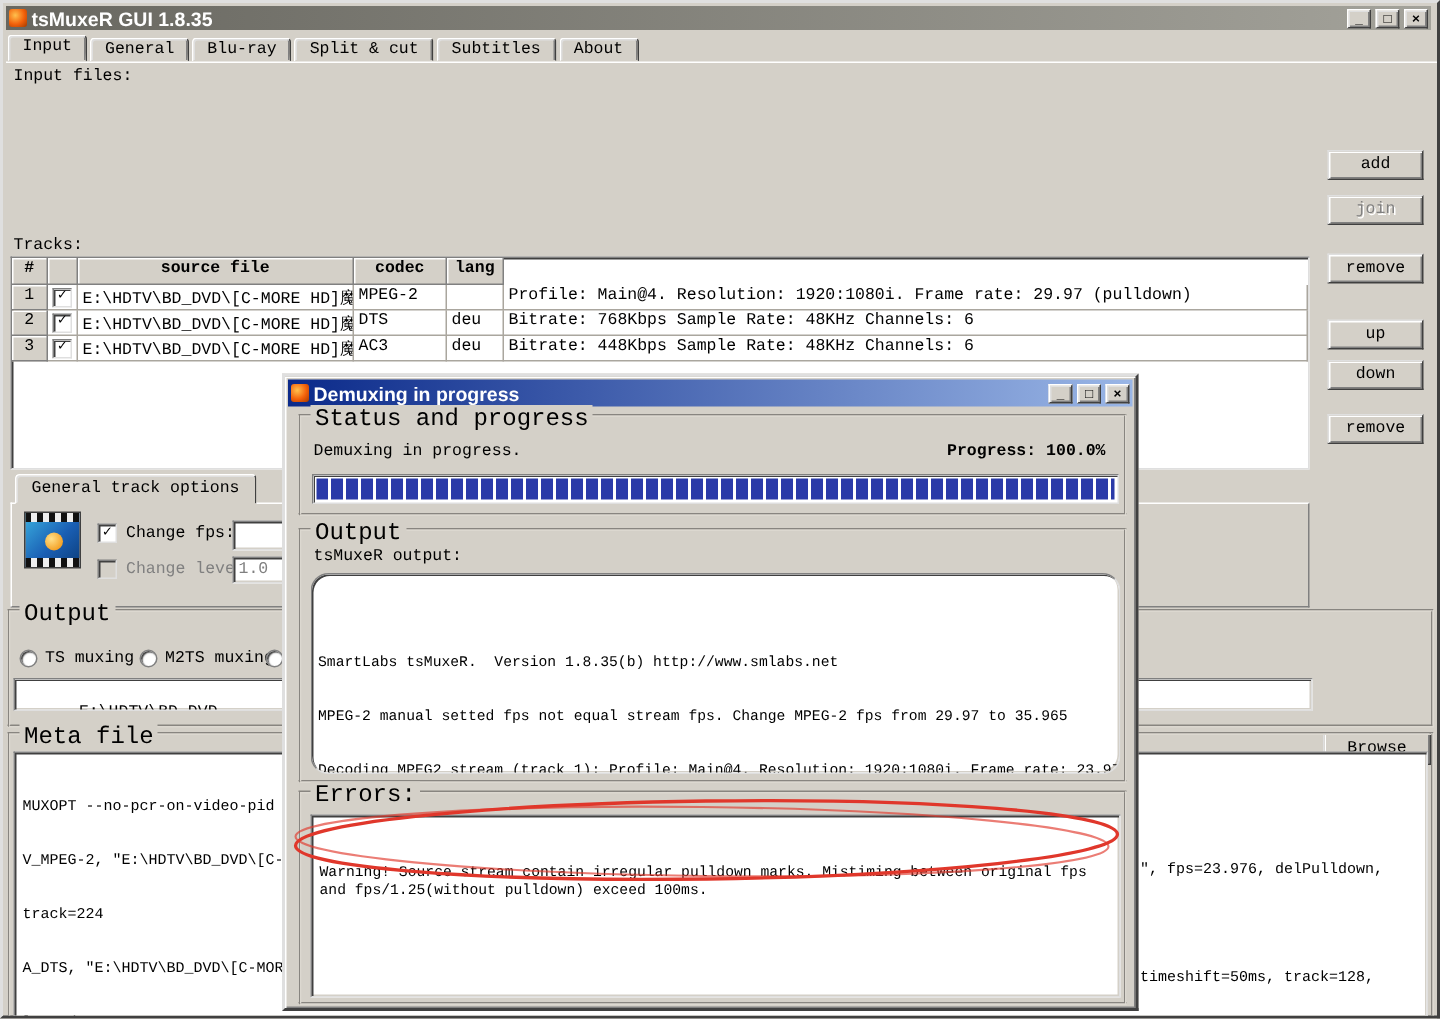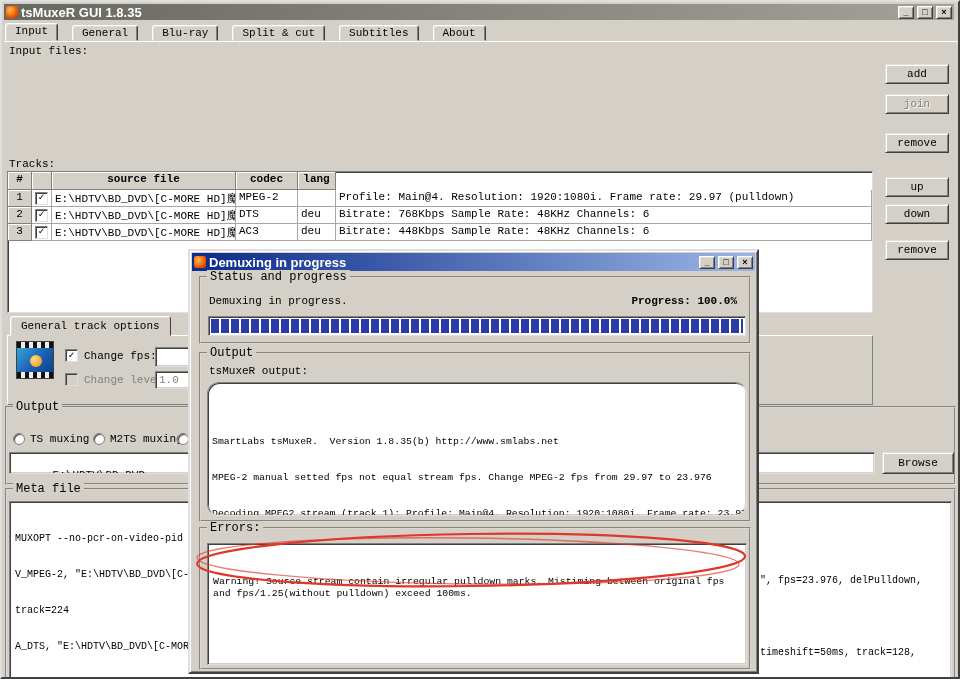--- a/index.html
+++ b/index.html
@@ -16,35 +16,35 @@
               display:flex; align-items:center; gap:3px; padding:0 2px; }
   .titlebar .title, .dlg-titlebar .title { color:#fff; font-weight:bold; font-family:Liberation Sans, sans-serif; font-size:13px; flex:1; white-space:nowrap; overflow:hidden; }
   .appicon { width:12px; height:12px; flex:0 0 12px; border-radius:2px;
              background:radial-gradient(circle at 35% 35%, #ffc04d, #f2600a 55%, #a33b00); }
   .winbtn { width:16px; height:13px; flex:0 0 16px; background:#d4d0c8; border:1px solid;
             border-color:#fff #404040 #404040 #fff; box-shadow:inset 1px 1px 0 #dfdfdf, inset -1px -1px 0 #808080;
             font:bold 9px/11px "Liberation Sans",sans-serif; text-align:center; color:#000; }
 
   
   .tabs { position:absolute; left:3px; top:21px; height:18px; display:flex; align-items:flex-end; }
-  .tab { height:16px; padding:1px 9px 0; margin-right:14px; background:#d4d0c8;
+  .tab { height:16px; padding:1px 9px 0; margin-right:2px; background:#d4d0c8;
          border:1px solid; border-color:#fff #404040 #d4d0c8 #fff; border-radius:3px 3px 0 0;
          box-shadow:inset 1px 1px 0 #dfdfdf, inset -1px 0 0 #808080; font-size:11px; white-space:nowrap; }
   .tab.active { height:18px; position:relative; z-index:2; }
   .tabline { position:absolute; left:2px; top:39px; width:954px; height:1px; background:#fff; }
 
   
   .btn { position:absolute; background:#d4d0c8; border:1px solid; border-color:#dfdfdf #404040 #404040 #dfdfdf;
          box-shadow:inset 1px 1px 0 #fff, inset -1px -1px 0 #808080; font-size:11px; text-align:center;
-         display:flex; align-items:center; justify-content:center; }
+         display:flex; align-items:center; justify-content:center;margin-top:36px; }
   .btn.disabled { color:#808080; text-shadow:1px 1px 0 #fff; }
   .field { position:absolute; background:#fff; border:1px solid; border-color:#808080 #dfdfdf #dfdfdf #808080;
            box-shadow:inset 1px 1px 0 #404040, inset -1px -1px 0 #d4d0c8; overflow:hidden; }
   .group { position:absolute; border:2px groove #dcd8d0; }
-  .legend { position:absolute; top:-8px; left:6px; background:#d4d0c8; padding:0 3px; font-size:12px; white-space:nowrap; }
+  .legend { position:absolute; top:-8px; left:6px; background:#d4d0c8; padding:0 3px; font-size:16px; white-space:nowrap; }
   .cb { position:absolute; width:13px; height:13px; background:#fff; border:1px solid;
         border-color:#808080 #dfdfdf #dfdfdf #808080; box-shadow:inset 1px 1px 0 #404040;
         display:flex; align-items:center; justify-content:center; font-size:10px; font-weight:bold; line-height:1; }
   .cb.inline { position:static; }
   .cb.disabled { background:#d4d0c8; }
   .radio { position:absolute; width:12px; height:12px; border-radius:50%; background:#fff;
            border:1px solid #808080; box-shadow:inset 1px 1px 1px #404040; }
 
   
   .table { position:absolute; left:5px; top:169px; width:866px; height:142px; background:#fff;
@@ -245,21 +245,21 @@
         <div class="progress-fill"></div>
       </div>
     </div>
 
     <div class="group" style="left:9px; top:101px; width:552px; height:170px;">
       <span class="legend">Output</span>
       <div class="label" style="left:8px; top:11px;">tsMuxeR output:</div>
       <div class="field logbox" style="left:6px; top:28px; width:540px; height:134px;border-radius:12px;">
         <div class="pad">
           <div>SmartLabs tsMuxeR.  Version 1.8.35(b) http://www.smlabs.net</div>
-          <div>MPEG-2 manual setted fps not equal stream fps. Change MPEG-2 fps from 29.97 to 23.976</div>
+          <div>MPEG-2 manual setted fps not equal stream fps. Change MPEG-2 fps from 29.97 to 35.965</div>
           <div>Decoding MPEG2 stream (track 1): Profile: Main@4. Resolution: 1920:1080i. Frame rate: 23.976</div>
           
           
           
         </div>
       </div>
     </div>
 
     <div class="group" style="left:9px; top:276px; width:552px; height:143px;">
       <span class="legend">Errors:</span>

